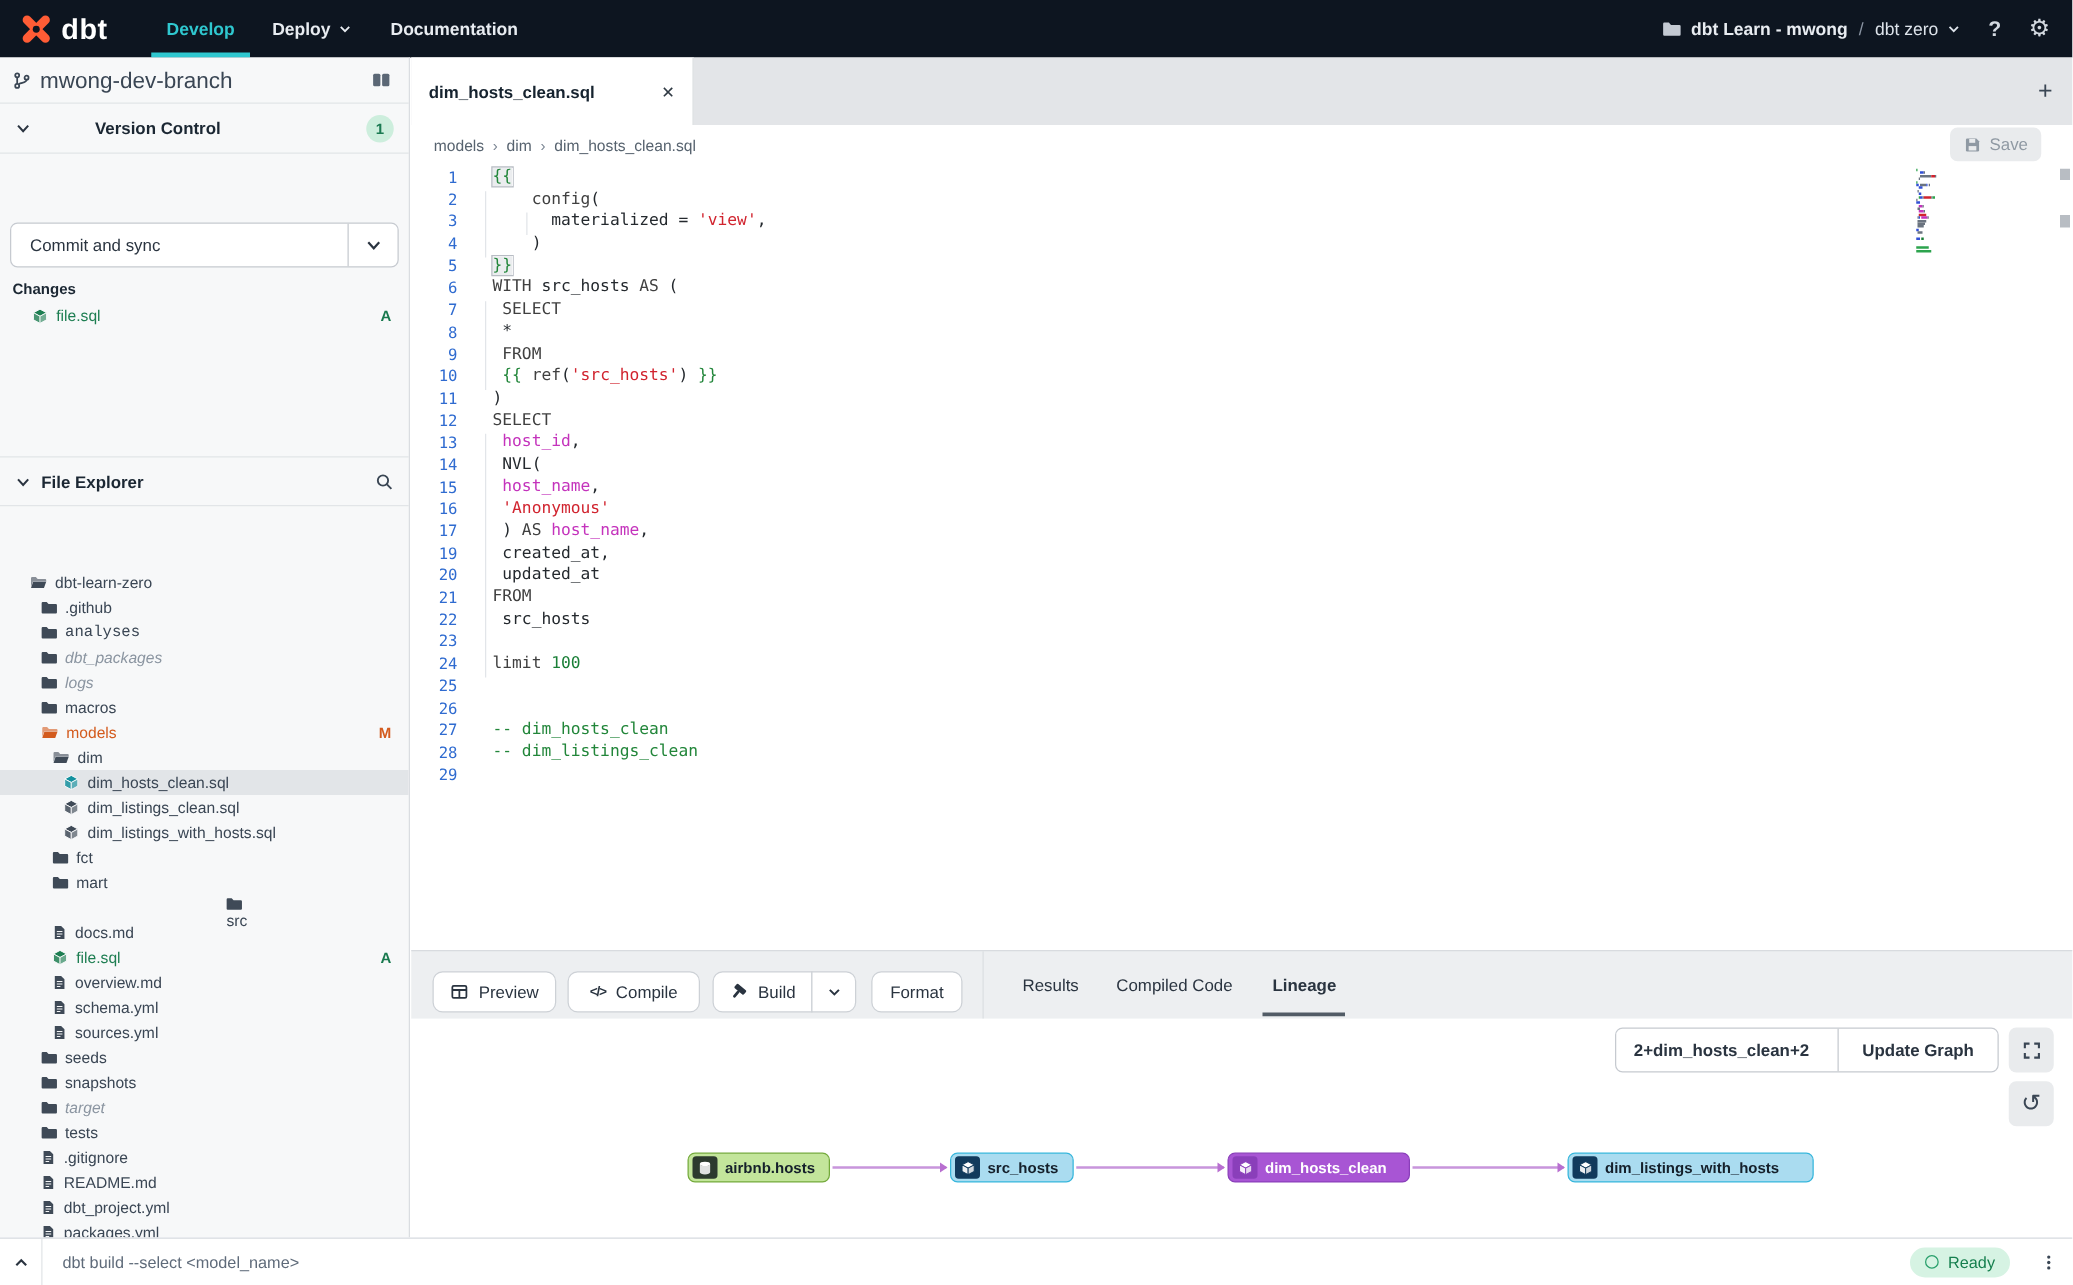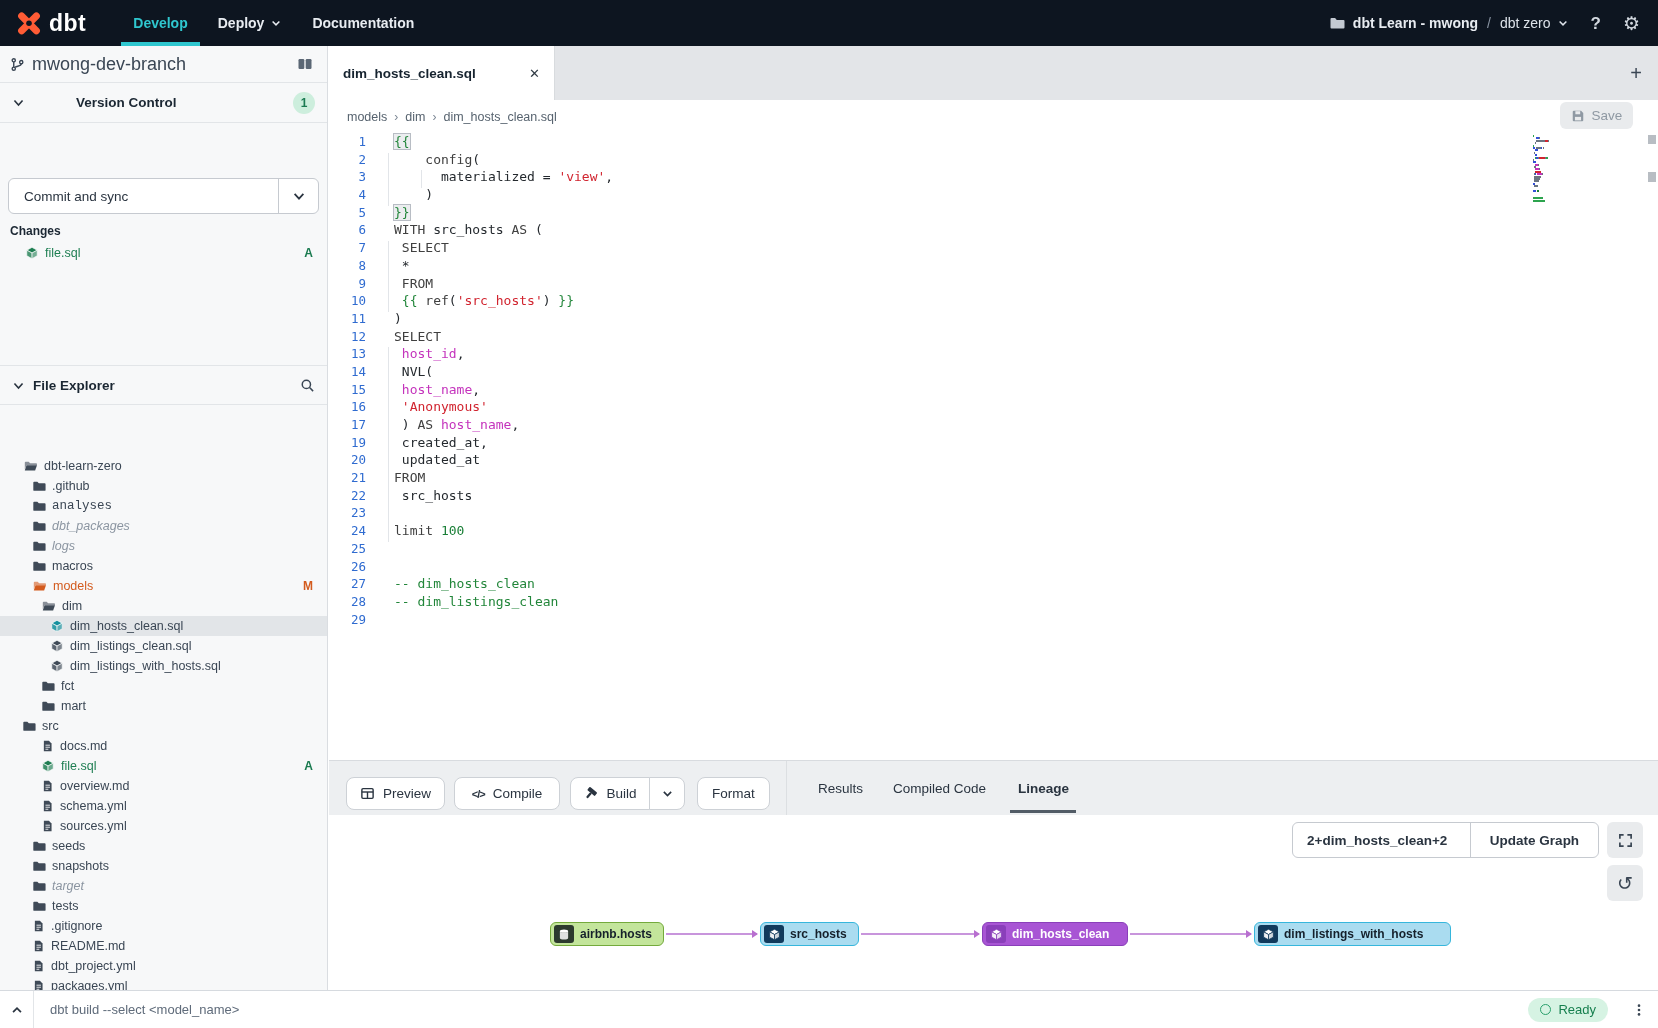--- a/index.html
+++ b/index.html
@@ -341,21 +341,21 @@
           <span class="lbl">fct</span>
         </div>
         <div class="tree-row" style="padding-left: 41px;">
           <span style="display: inline-flex;">
             <svg width="14" height="14" viewBox="0 0 16 16">
               <path d="M1.5 4a1 1 0 0 1 1-1h3.6l1.7 1.9h6.7a1 1 0 0 1 1 1v6.6a1 1 0 0 1-1 1H2.5a1 1 0 0 1-1-1z" fill="#3f4a57"></path>
             </svg>
           </span>
           <span class="lbl">mart</span>
         </div>
-        <div class="tree-row" style="padding-left: 22px;">
+        <div class="tree-row" style="padding-left: 60px; flex-direction: column;">
           <span style="display: inline-flex;">
             <svg width="14" height="14" viewBox="0 0 16 16">
               <path d="M1.5 4a1 1 0 0 1 1-1h3.6l1.7 1.9h6.7a1 1 0 0 1 1 1v6.6a1 1 0 0 1-1 1H2.5a1 1 0 0 1-1-1z" fill="#3f4a57"></path>
             </svg>
           </span>
           <span class="lbl">src</span>
         </div>
         <div class="tree-row" style="padding-left: 41px;">
           <span style="display: inline-flex;">
             <svg width="13" height="14" viewBox="0 0 16 16">

